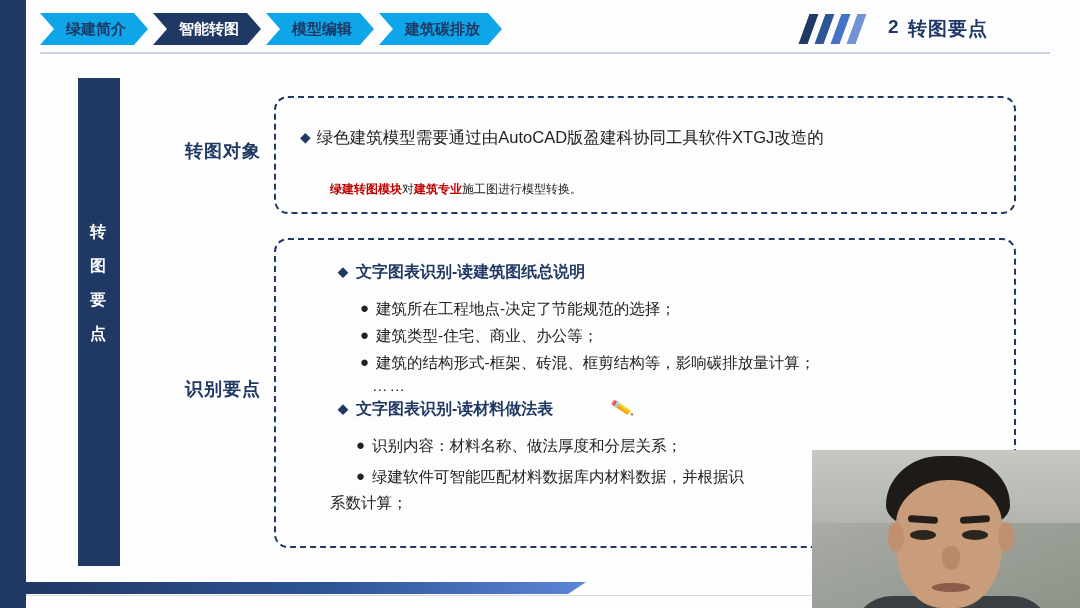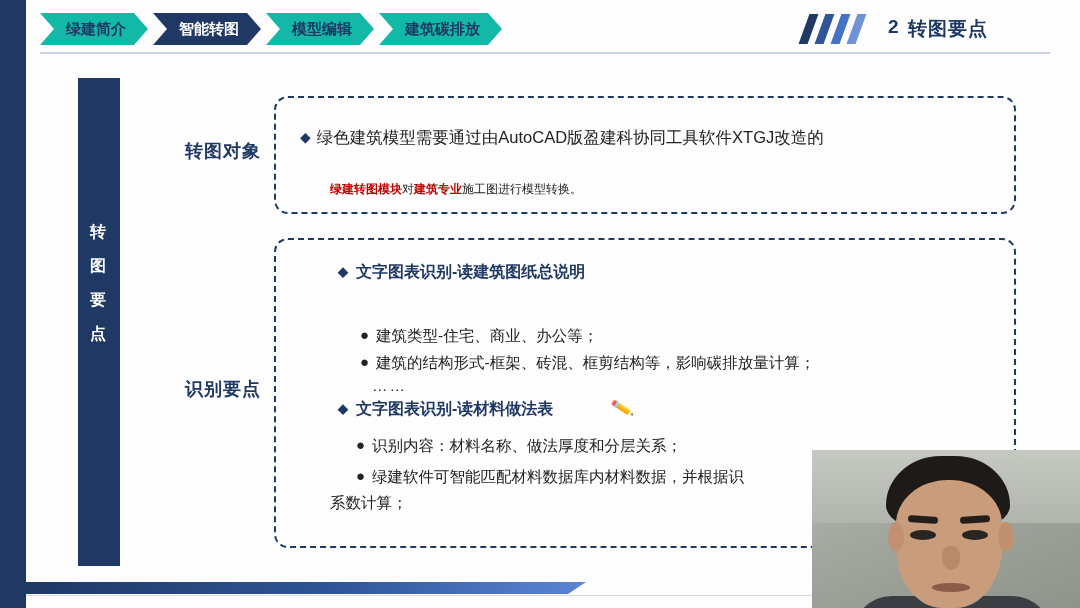--- a/index.html
+++ b/index.html
@@ -41,21 +41,21 @@
     position: relative;
     height: 32px;
     display: flex;
     align-items: center;
     justify-content: center;
     color: #1f3864;
     font-size: 15px;
     font-weight: bold;
     padding: 0 22px 0 26px;
     margin-right: 5px;
-    background: #14b8a6;
+    background: #0ea5e9;
     clip-path: polygon(0 0, calc(100% - 14px) 0, 100% 50%, calc(100% - 14px) 100%, 0 100%, 14px 50%);
   }
   .chev.first {
     clip-path: polygon(0 0, calc(100% - 14px) 0, 100% 50%, calc(100% - 14px) 100%, 0 100%, 14px 50%);
   }
   .chev.active {
     background: #1f3864;
     color: #ffffff;
   }
   
@@ -342,20 +342,23 @@
     <span class="diamond">◆</span><span>绿色建筑模型需要通过由AutoCAD版盈建科协同工具软件XTGJ改造的</span>
   </div>
   <div class="o-line2">
     <span class="red-bold">绿建转图模块</span><span>对</span><span class="red-bold">建筑专业</span><span>施工图进行模型转换。</span>
   </div>
 
   <div class="dash-box" id="box-points"></div>
 
   <div class="h-item" id="h1">
     <span class="dia">◆</span><span>文字图表识别-读建筑图纸总说明</span>
+  </div>
+  <div class="b-item" id="b1">
+    <span class="dot">●</span><span>建筑所在工程地点-决定了节能规范的选择；</span>
   </div>
   <div class="b-item" id="b2">
     <span class="dot">●</span><span>建筑类型-住宅、商业、办公等；</span>
   </div>
   <div class="b-item" id="b3">
     <span class="dot">●</span><span>建筑的结构形式-框架、砖混、框剪结构等，影响碳排放量计算；</span>
   </div>
   <div class="b-item" id="b4">……</div>
 
   <div class="h-item" id="h2">

